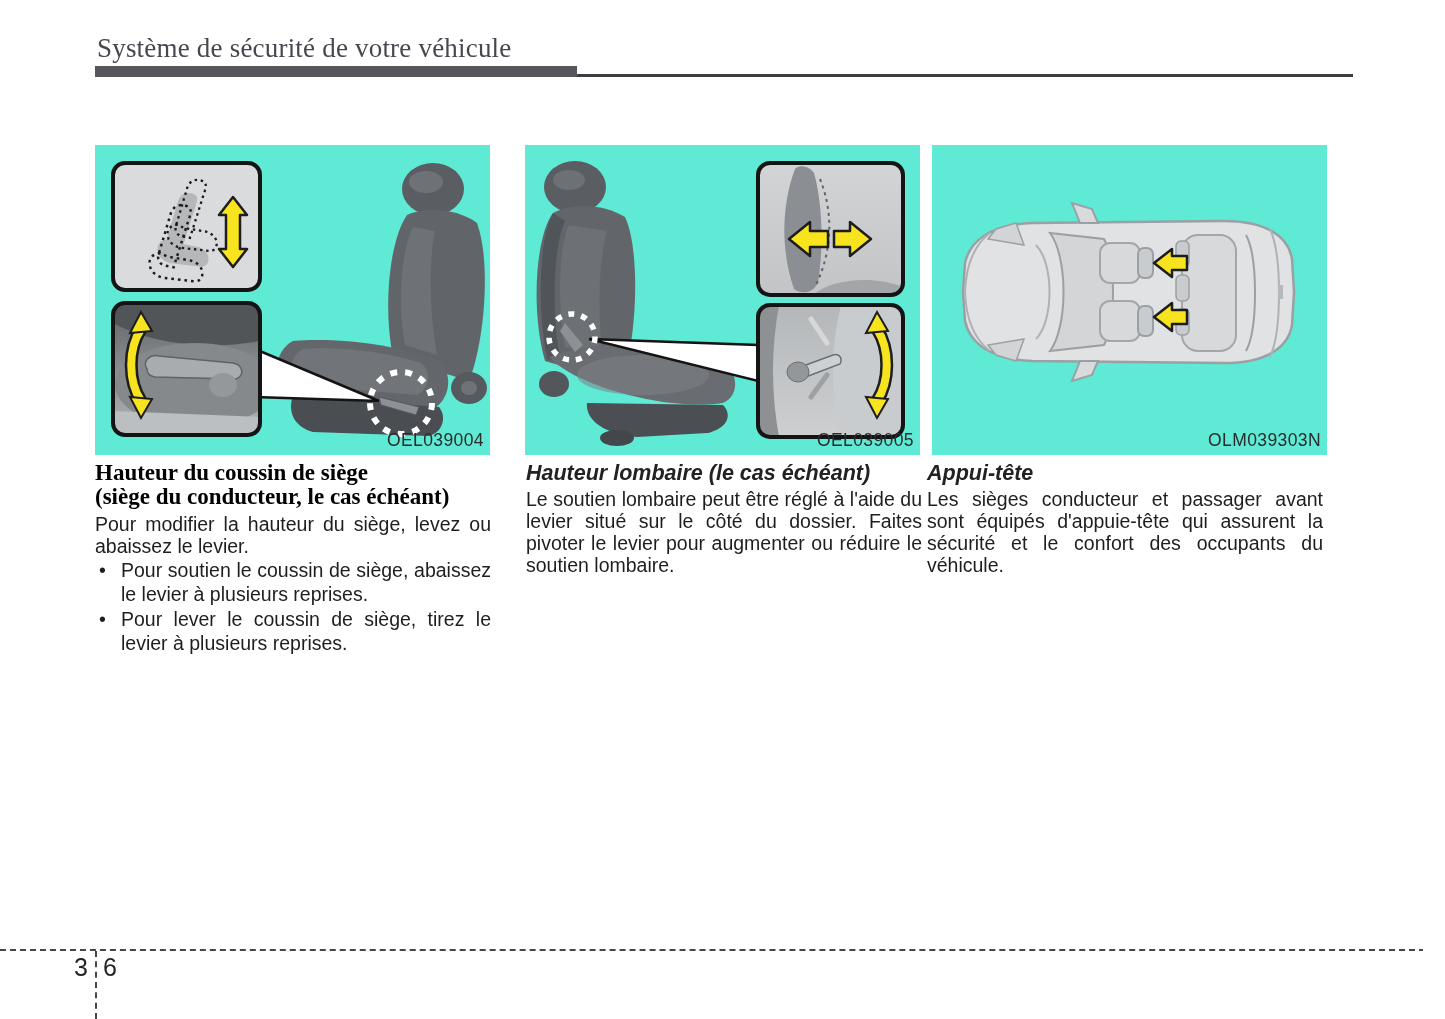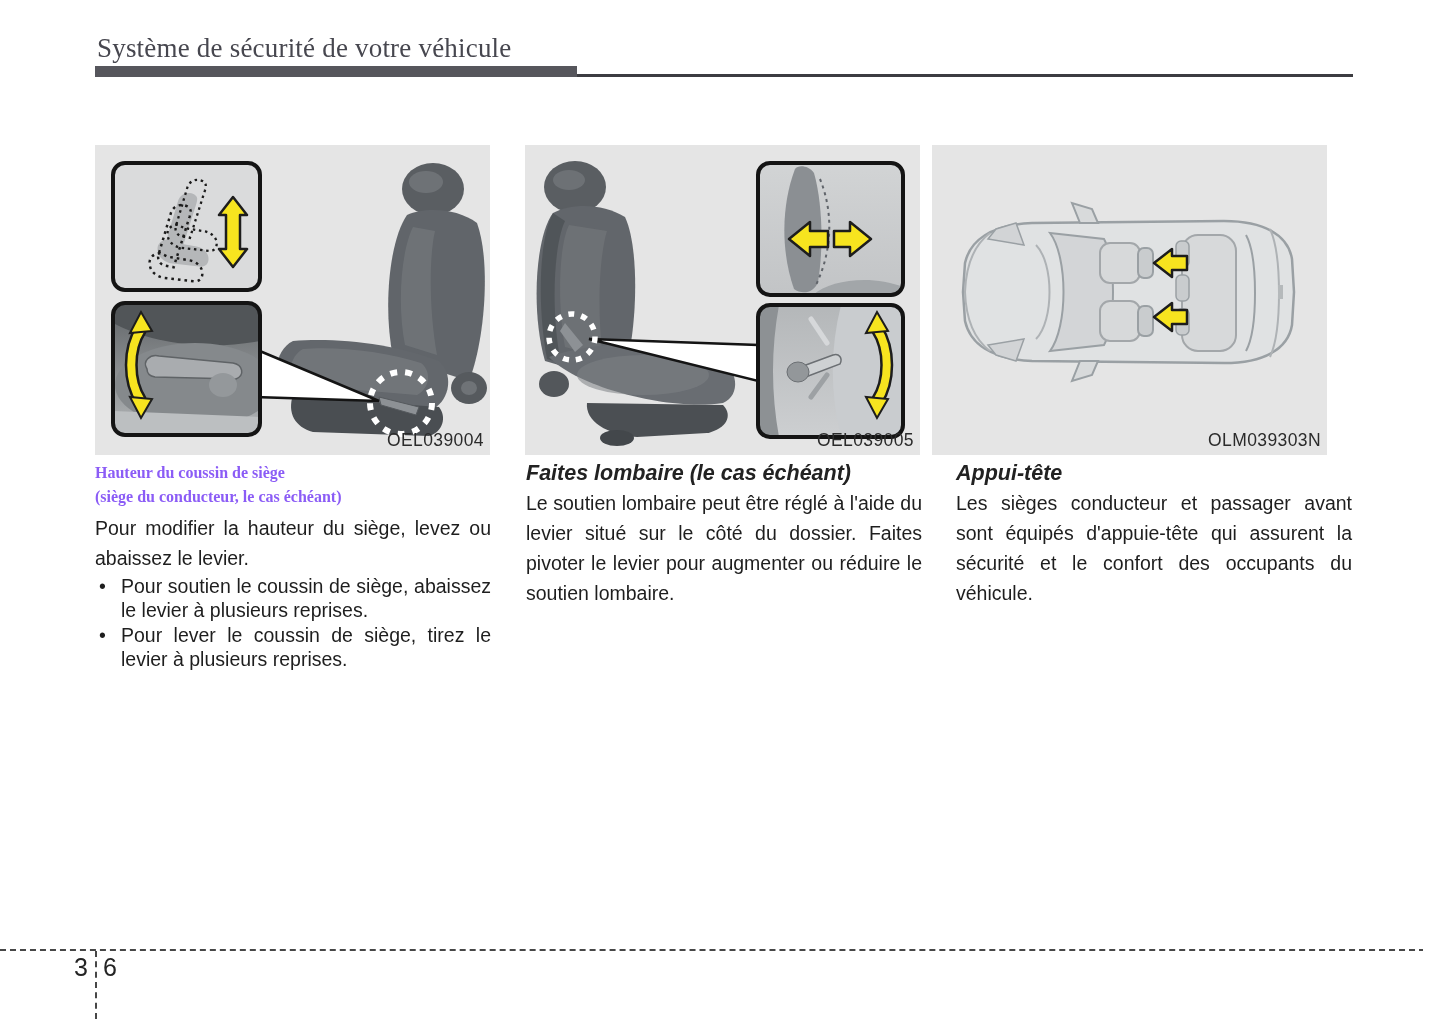--- a/index.html
+++ b/index.html
@@ -6,30 +6,30 @@
   html,body { background:#ffffff; }
   .page { position:relative; width:1423px; height:1019px; background:#fff;
           font-family:"Liberation Sans", sans-serif; overflow:hidden; color:#1e1e1e; }
 
   .doc-title { position:absolute; left:97px; top:33px;
                font-family:"Liberation Serif", serif; font-size:27px; font-weight:400;
                color:#47474f; letter-spacing:.2px; }
   .rule-thick { position:absolute; left:95px; top:66px; width:482px; height:11px; background:#56565c; }
   .rule-thin  { position:absolute; left:577px; top:74px; width:776px; height:3px; background:#3c3c41; }
 
-  .panel { position:absolute; top:145px; width:395px; height:310px; background:#e5e5e5; }
+  .panel { position:absolute; top:145px; width:395px; height:310px; background:#5eead4; }
   #panel1 { left:95px; } #panel2 { left:525px; } #panel3 { left:932px; }
   .panel svg { position:absolute; left:0; top:0; }
   .figure-code { position:absolute; right:6px; bottom:4px; font-size:17.5px; color:#2b2b2b; letter-spacing:.4px; }
 
   .col { position:absolute; top:461px; width:396px; }
-  #col1 { left:95px; } #col2 { left:526px; } #col3 { left:956px; }
-  .h-serif { font-family:"Liberation Serif", serif; font-weight:bold; font-size:16px; line-height:23.5px; color:#8b5cf6; }
+  #col1 { left:95px; } #col2 { left:526px; } #col3 { left:927px; }
+  .h-serif { font-family:"Liberation Serif", serif; font-weight:bold; font-size:23px; line-height:23.5px; color:#000000; }
   .h-italic { font-weight:bold; font-style:italic; font-size:21.5px; line-height:24px; color:#222; margin-bottom:3px; }
-  .body-text { font-size:19.5px; line-height:30px; text-align:justify; }
+  .body-text { font-size:19.5px; line-height:22px; text-align:justify; }
   .intro { margin-top:5px; }
   .bullets { list-style:none; margin-top:1px; }
   .bullets li { position:relative; padding-left:26px; font-size:19.5px; line-height:24.4px; text-align:justify; }
   .bullets li::before { content:"\2022"; position:absolute; left:4px; top:0; }
   .para { margin-top:2px; }
 
   .footer-hline { position:absolute; left:0; top:949px; width:1445px; height:0; border-top:2.5px dashed #474747; }
   .footer-vline { position:absolute; left:95px; top:951px; height:68px; width:0; border-left:2.5px dashed #474747; }
   .chap-num { position:absolute; left:58px; top:953px; width:30px; text-align:right; font-size:25px; color:#242424; }
   .page-num { position:absolute; left:103px; top:953px; font-size:25px; color:#242424; }
@@ -220,21 +220,21 @@
     <div class="h-serif">Hauteur du coussin de siège</div>
     <div class="h-serif">(siège du conducteur, le cas échéant)</div>
     <div class="body-text intro">Pour modifier la hauteur du siège, levez ou abaissez le levier.</div>
     <ul class="bullets">
       <li>Pour soutien le coussin de siège, abaissez le levier à plusieurs reprises.</li>
       <li>Pour lever le coussin de siège, tirez le levier à plusieurs reprises.</li>
     </ul>
   </div>
 
   <div class="col" id="col2">
-    <div class="h-italic">Faites lombaire (le cas échéant)</div>
+    <div class="h-italic">Hauteur lombaire (le cas échéant)</div>
     <div class="body-text">Le soutien lombaire peut être réglé à l'aide du levier situé sur le côté du dossier. Faites pivoter le levier pour augmenter ou réduire le soutien lombaire.</div>
   </div>
 
   <div class="col" id="col3">
     <div class="h-italic">Appui-tête</div>
     <div class="body-text para">Les sièges conducteur et passager avant sont équipés d'appuie-tête qui assurent la sécurité et le confort des occupants du véhicule.</div>
   </div>
 
   <div class="footer-hline"></div>
   <div class="footer-vline"></div>

